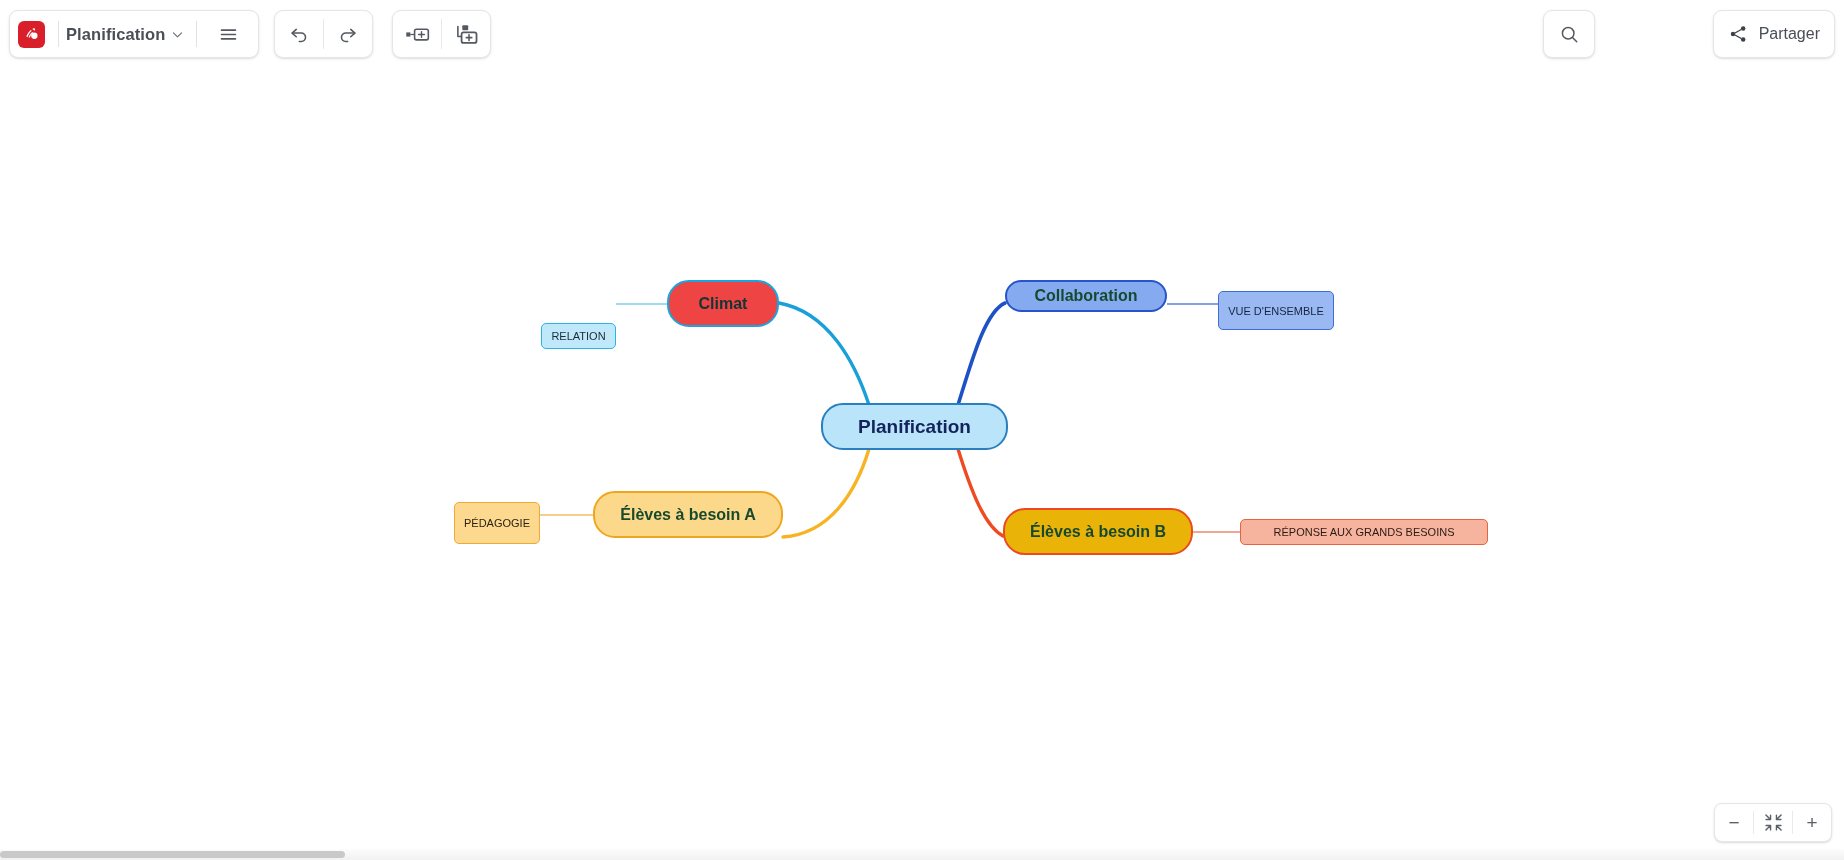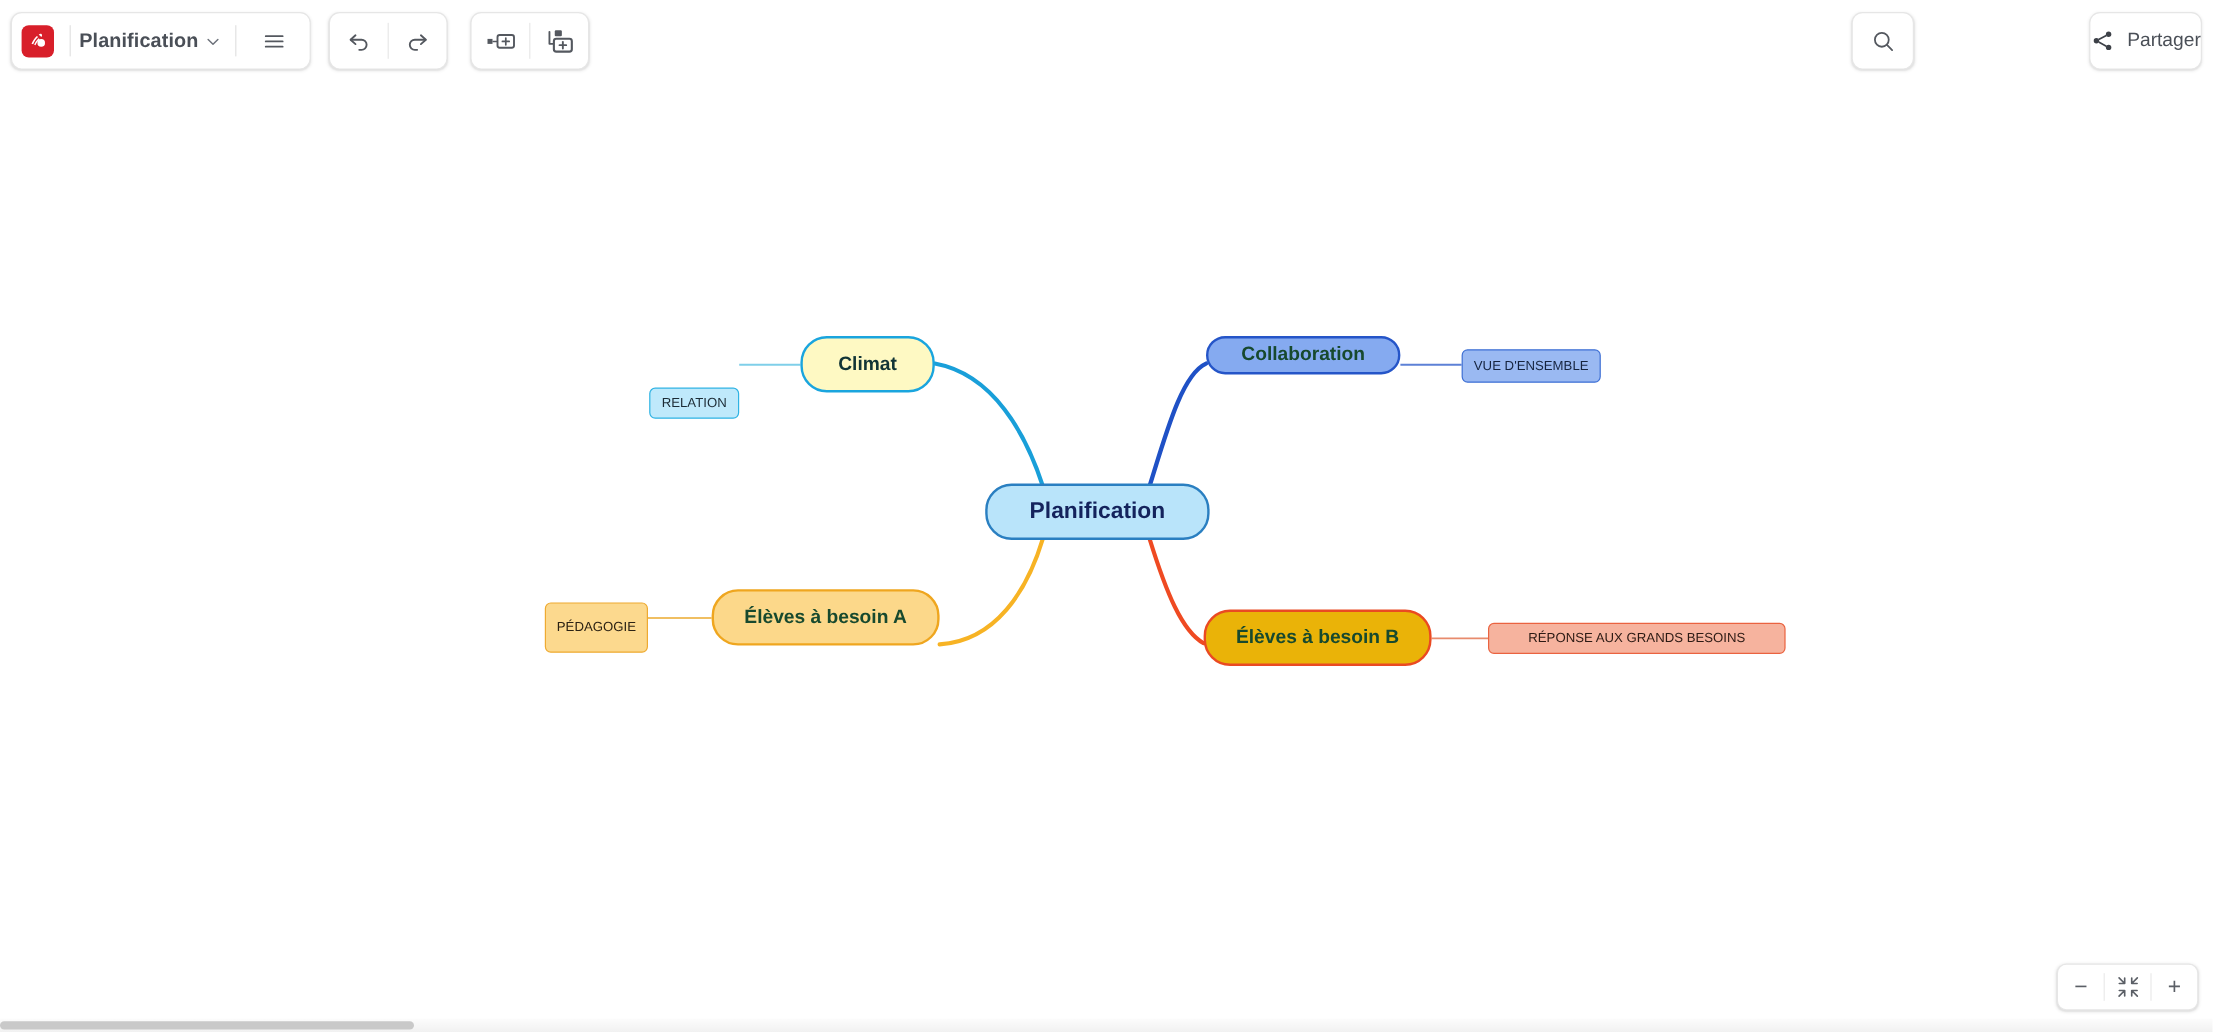--- a/index.html
+++ b/index.html
@@ -38,21 +38,21 @@
     background: #ffffff;
     border: 1px solid #e6e6e6;
     border-radius: 9px;
     box-shadow: 0 1px 3px rgba(0,0,0,0.10), 0 1px 1px rgba(0,0,0,0.04);
   }
 
   .tb-group.g-title { left: 9px;  top: 10px; padding: 0 6px 0 8px; }
   .tb-group.g-undo  { left: 274px; top: 10px; }
   .tb-group.g-nodes { left: 392px; top: 10px; }
   .tb-group.g-search{ right: 249px; top: 10px; width: 52px; justify-content: center; }
-  .tb-group.g-share { right: 9px;  top: 10px; padding: 0 0; }
+  .tb-group.g-share { right: 9px;  top: 10px; padding: 0 14px; }
 
   .logo-badge {
     width: 27px; height: 27px;
     background: #d81f2a;
     border-radius: 6px;
     display: flex; align-items: center; justify-content: center;
     flex: 0 0 auto;
     margin-right: 6px;
   }
 
@@ -306,30 +306,30 @@
           <line x1="1167" y1="304" x2="1218" y2="304" stroke="#5d81d6" stroke-width="1.6"></line>
           <line x1="540" y1="515" x2="593" y2="515" stroke="#f0bf62" stroke-width="1.6"></line>
           <line x1="1193" y1="532" x2="1240" y2="532" stroke="#e88b6d" stroke-width="1.6"></line>
         </g>
     </svg>
 
     <div id="node-layer">
         <div class="node node-main" style="left: 821px; top: 325px; width: 187px; height: 47px; background: rgb(185, 228, 250); border-color: rgb(42, 127, 193); color: rgb(20, 35, 92); font-size: 19px;">
           <span>Planification</span>
         </div>
-        <div class="node node-main" style="left: 667px; top: 202px; width: 112px; height: 47px; background: #fef9c3; border-color: rgb(26, 165, 222); color: rgb(18, 53, 54); font-size: 16px;">
+        <div class="node node-main" style="left: 667px; top: 202px; width: 112px; height: 47px; background: #ef4444; border-color: rgb(26, 165, 222); color: rgb(18, 53, 54); font-size: 16px;">
           <span>Climat</span>
         </div>
         <div class="node node-leaf" style="left: 541px; top: 213px; width: 75px; height: 26px; background: rgb(191, 233, 251); border-color: rgb(47, 179, 228); color: rgb(28, 43, 53); font-size: 11px; margin-top: 32px;">
           <span>RELATION</span>
         </div>
         <div class="node node-main" style="left: 1005px; top: 202px; width: 162px; height: 32px; background: rgb(133, 170, 240); border-color: rgb(37, 85, 200); color: rgb(23, 73, 46); font-size: 16px;">
           <span>Collaboration</span>
         </div>
-        <div class="node node-leaf" style="left: 1218px; top: 213px; width: 116px; height: 28px; background: rgb(154, 185, 242); border-color: rgb(61, 111, 212); color: rgb(22, 36, 63); font-size: 11px;">
+        <div class="node node-leaf" style="left: 1218px; top: 213px; width: 116px; height: 39px; background: rgb(154, 185, 242); border-color: rgb(61, 111, 212); color: rgb(22, 36, 63); font-size: 11px;">
           <span>VUE D'ENSEMBLE</span>
         </div>
         <div class="node node-main" style="left: 593px; top: 413px; width: 190px; height: 47px; background: rgb(252, 216, 138); border-color: rgb(239, 166, 31); color: rgb(23, 73, 46); font-size: 16px;">
           <span>Élèves à besoin A</span>
         </div>
         <div class="node node-leaf" style="left: 454px; top: 424px; width: 86px; height: 42px; background: rgb(252, 217, 142); border-color: rgb(238, 170, 49); color: rgb(43, 34, 20); font-size: 11px;">
           <span>PÉDAGOGIE</span>
         </div>
         <div class="node node-main" style="left: 1003px; top: 430px; width: 190px; height: 47px; background: #eab308; border-color: rgb(234, 74, 34); color: rgb(23, 73, 46); font-size: 16px;">
           <span>Élèves à besoin B</span>

